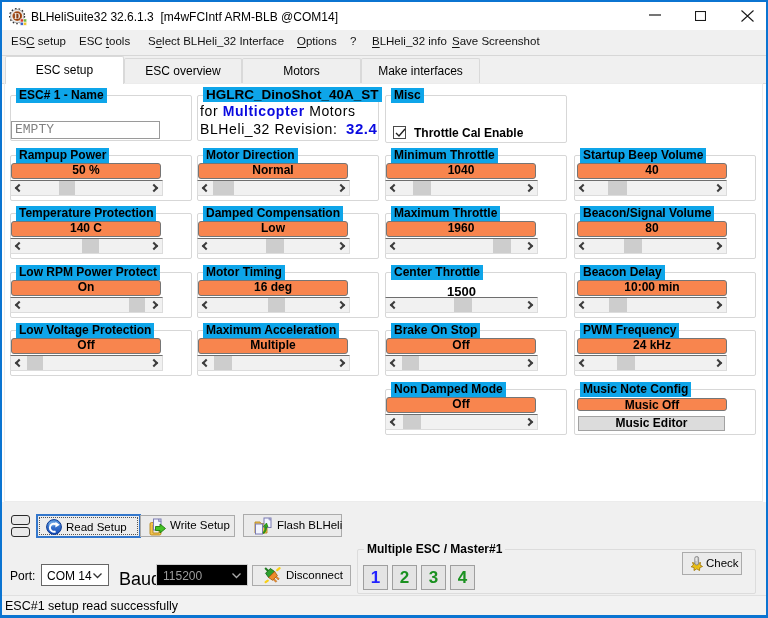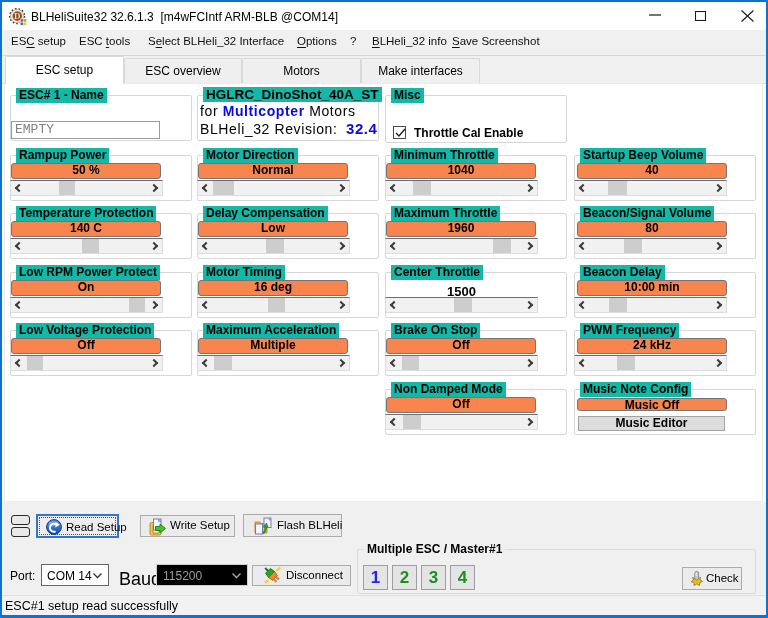--- a/index.html
+++ b/index.html
@@ -17,21 +17,21 @@
 .mi u { text-decoration:underline; text-underline-offset:2px; }
 
 .tabstrip { position:absolute; left:2px; top:56px; width:764px; height:27px; background:#f0f0f0; }
 .tabline { position:absolute; left:0; top:27px; width:764px; height:1px; background:#d9d9d9; }
 .tab { position:absolute; top:2px; height:25px; background:#efefef; border:1px solid #d9d9d9; border-bottom:none; border-radius:2px 2px 0 0; font-size:12px; color:#000; text-align:center; line-height:24px; }
 .tab.act { top:0px; height:28px; background:#fff; z-index:3; line-height:26px; }
 
 .page { position:absolute; left:4px; top:83px; width:759px; height:419px; background:#fff; border:1px solid #ececec; }
 
 .gb { position:absolute; border:1px solid #d7d7d7; border-radius:2px; background:#fff; z-index:2; }
-.gl { position:absolute; top:-8px; left:5px; background:#14b8a6; padding:0 3px; font-weight:bold; font-size:12px; line-height:15px; white-space:nowrap; color:#000; }
+.gl { position:absolute; top:-8px; left:5px; background:#0ea5e9; padding:0 3px; font-weight:bold; font-size:12px; line-height:15px; white-space:nowrap; color:#000; }
 .bar { position:absolute; left:0px; top:7px; width:150px; height:15.5px; background:#f8854e; border:1px solid #757575; border-radius:3px; font-weight:bold; font-size:12px; text-align:center; line-height:13px; color:#000; }
 .sb { position:absolute; left:-1px; top:24px; width:153px; height:16px; background:#f1f1f1; border:1px solid #dcdcdc; border-top:1px solid #6e6e6e; }
 .th { position:absolute; top:0px; height:14px; background:#cdcdcd; margin-left:-1px; }
 .al,.ar { position:absolute; top:4px; width:6px; height:6px; border-left:2px solid #3c3c3c; border-bottom:2px solid #3c3c3c; }
 .al { left:5px; transform:rotate(45deg); }
 .ar { right:5px; transform:rotate(225deg); }
 
 .bottom { position:absolute; left:2px; top:502px; width:764px; height:113px; background:#f0f0f0; }
 .btn { position:absolute; background:#ebebeb; border:1px solid #ababab; font-size:11.5px; color:#000; white-space:nowrap; }
 .btn span, .cap span { white-space:nowrap; }
@@ -142,21 +142,21 @@
   <div class="gb" style="left:197px;top:155px;width:182px;height:46px;">
     <span class="gl">Motor Direction</span>
     <div class="bar">Normal</div>
     <div class="sb">
         <span class="th" style="left:16px;width:21px;"></span>
         <i class="al"></i>
         <i class="ar"></i>
       </div>
   </div>
   <div class="gb" style="left:197px;top:213px;width:182px;height:46px;">
-    <span class="gl">Delay Compensation</span>
+    <span class="gl">Damped Compensation</span>
     <div class="bar">Low</div>
     <div class="sb">
         <span class="th" style="left:69px;width:18px;"></span>
         <i class="al"></i>
         <i class="ar"></i>
       </div>
   </div>
   <div class="gb" style="left:197px;top:272px;width:182px;height:46px;">
     <span class="gl">Motor Timing</span>
     <div class="bar">16 deg</div>
@@ -272,21 +272,21 @@
     <div style="position:absolute;left:3px;top:26px;width:147px;height:15px;background:#dcdcdc;border:1px solid #a2a2a2;font-weight:bold;font-size:12px;text-align:center;line-height:13px;">Music Editor</div>
   </div>
   </div>
 
   <div class="bottom"></div>
   <div id="bottomitems">
 
     <div style="position:absolute;left:11px;top:515px;width:19px;height:10px;border:1.5px solid #2a2a2a;border-radius:3px;background:#e9e9e9;"></div>
     <div style="position:absolute;left:11px;top:527px;width:19px;height:10px;border:1.5px solid #2a2a2a;border-radius:3px;background:#e9e9e9;"></div>
 
-    <div style="position:absolute;left:36px;top:514px;width:83px;height:24px;border:2px solid #3377cc;background:#ededed;">
+    <div style="position:absolute;left:36px;top:514px;width:105px;height:24px;border:2px solid #3377cc;background:#ededed;">
       <div style="position:absolute;left:1px;top:1px;right:1px;bottom:1px;border:1px dotted #555;"></div>
       <svg style="position:absolute;left:8px;top:3px;" width="16" height="16" viewBox="0 0 16 16">
         <defs>
           <linearGradient id="rg" x1="0" y1="0" x2="0" y2="1">
             <stop offset="0" stop-color="#5b9be0"></stop>
             <stop offset="1" stop-color="#1348b8"></stop>
           </linearGradient>
         </defs>
         <circle cx="8" cy="8" r="7.4" fill="url(#rg)" stroke="#0e3a92" stroke-width="1"></circle>
         <ellipse cx="6.2" cy="5" rx="3.4" ry="2.4" fill="#7fb2e8" opacity="0.65"></ellipse>
@@ -346,21 +346,21 @@
       </svg>
       <span style="position:absolute;left:33px;top:3px;">Disconnect</span>
     </div>
 
     <div class="gb" style="left:357px;top:549px;width:399px;height:45px;background:#f0f0f0;border-color:#dcdcdc;padding-left:24px;">
       <span class="gl" style="background:#f0f0f0;left:6px;">Multiple ESC / Master#1</span>
       <div style="position:absolute;left:5px;top:15px;width:25px;height:25px;background:#e4e4e4;border:1px solid #9f9f9f;font-weight:bold;font-size:17px;color:#2222ff;text-align:center;line-height:23px;">1</div>
       <div style="position:absolute;left:34px;top:15px;width:25px;height:25px;background:#e4e4e4;border:1px solid #9f9f9f;font-weight:bold;font-size:17px;color:#1a9120;text-align:center;line-height:23px;">2</div>
       <div style="position:absolute;left:63px;top:15px;width:25px;height:25px;background:#e4e4e4;border:1px solid #9f9f9f;font-weight:bold;font-size:17px;color:#1a9120;text-align:center;line-height:23px;">3</div>
       <div style="position:absolute;left:92px;top:15px;width:25px;height:25px;background:#e4e4e4;border:1px solid #9f9f9f;font-weight:bold;font-size:17px;color:#1a9120;text-align:center;line-height:23px;">4</div>
-      <div class="btn" style="left:324px;top:17px;width:60px;height:23px;">
+      <div class="btn" style="left:324px;top:2px;width:60px;height:23px;">
         <svg style="position:absolute;left:4px;top:2px;" width="18" height="18" viewBox="0 0 18 18">
           <path d="M9 7 L11 8.5 L13.5 7.5 L13 10 L15.5 11.5 L12.8 12.5 L12.5 15.5 L9.8 13.8 L7 15.5 L7.2 12.5 L4.2 11.8 L6.5 10 L5.5 7.5 L8 8.5 Z" fill="#f3c71f" stroke="#a07808" stroke-width="0.9"></path>
           <ellipse cx="9.6" cy="11" rx="2.6" ry="2.2" fill="#e8bd12"></ellipse>
           <rect x="7.8" y="1.5" width="3.8" height="8.5" rx="1.8" fill="#c9c9c9" stroke="#7a7a7a" stroke-width="0.8"></rect>
           <rect x="8.6" y="2.6" width="1.1" height="3.4" rx="0.55" fill="#f2f2f2"></rect>
         </svg>
         <span style="position:absolute;left:23px;top:4px;">Check</span>
       </div>
     </div>
   </div>

